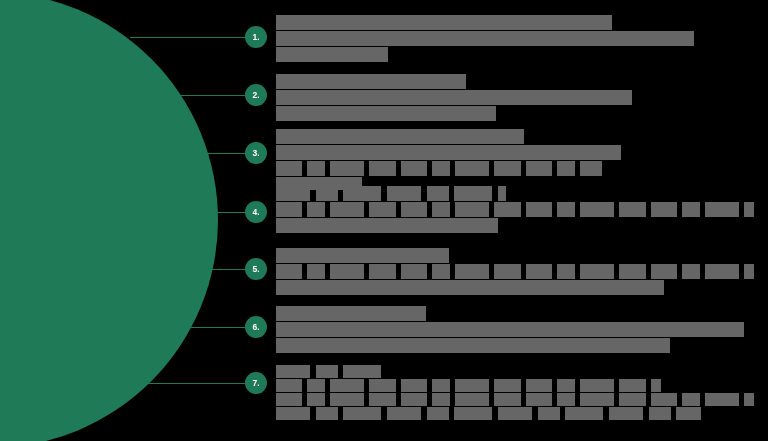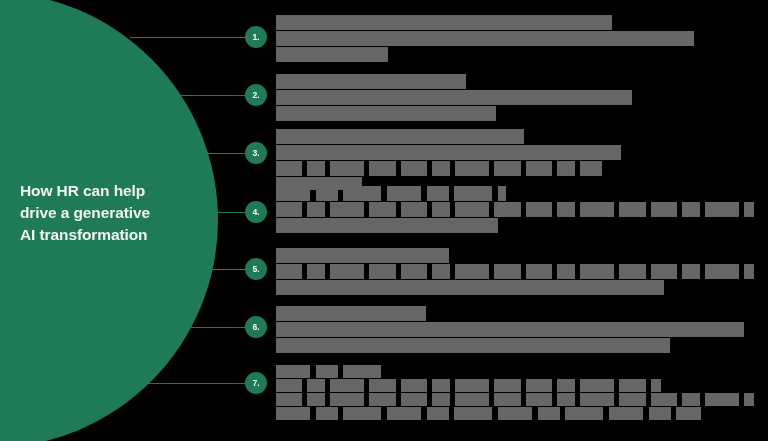--- a/index.html
+++ b/index.html
@@ -121,23 +121,20 @@
   <div id="hero-circle"></div>
 
   <div class="connector" style="left:130px; top:36.5px; width:120px;"></div>
   <div class="connector" style="left:180px; top:94.5px; width:70px;"></div>
   <div class="connector" style="left:205px; top:152.5px; width:45px;"></div>
   <div class="connector" style="left:215px; top:211.5px; width:35px;"></div>
   <div class="connector" style="left:205px; top:268.5px; width:45px;"></div>
   <div class="connector" style="left:173px; top:326.5px; width:77px;"></div>
   <div class="connector" style="left:130px; top:382.5px; width:120px;"></div>
 
-  <div id="hero-title">How HR can help
-drive a generative
-AI transformation</div>
 
   <div class="badge" style="left:245px; top:26px;">
     <span>1.</span>
   </div>
   <div class="badge" style="left:245px; top:84px;">
     <span>2.</span>
   </div>
   <div class="badge" style="left:245px; top:142px;">
     <span>3.</span>
   </div>

